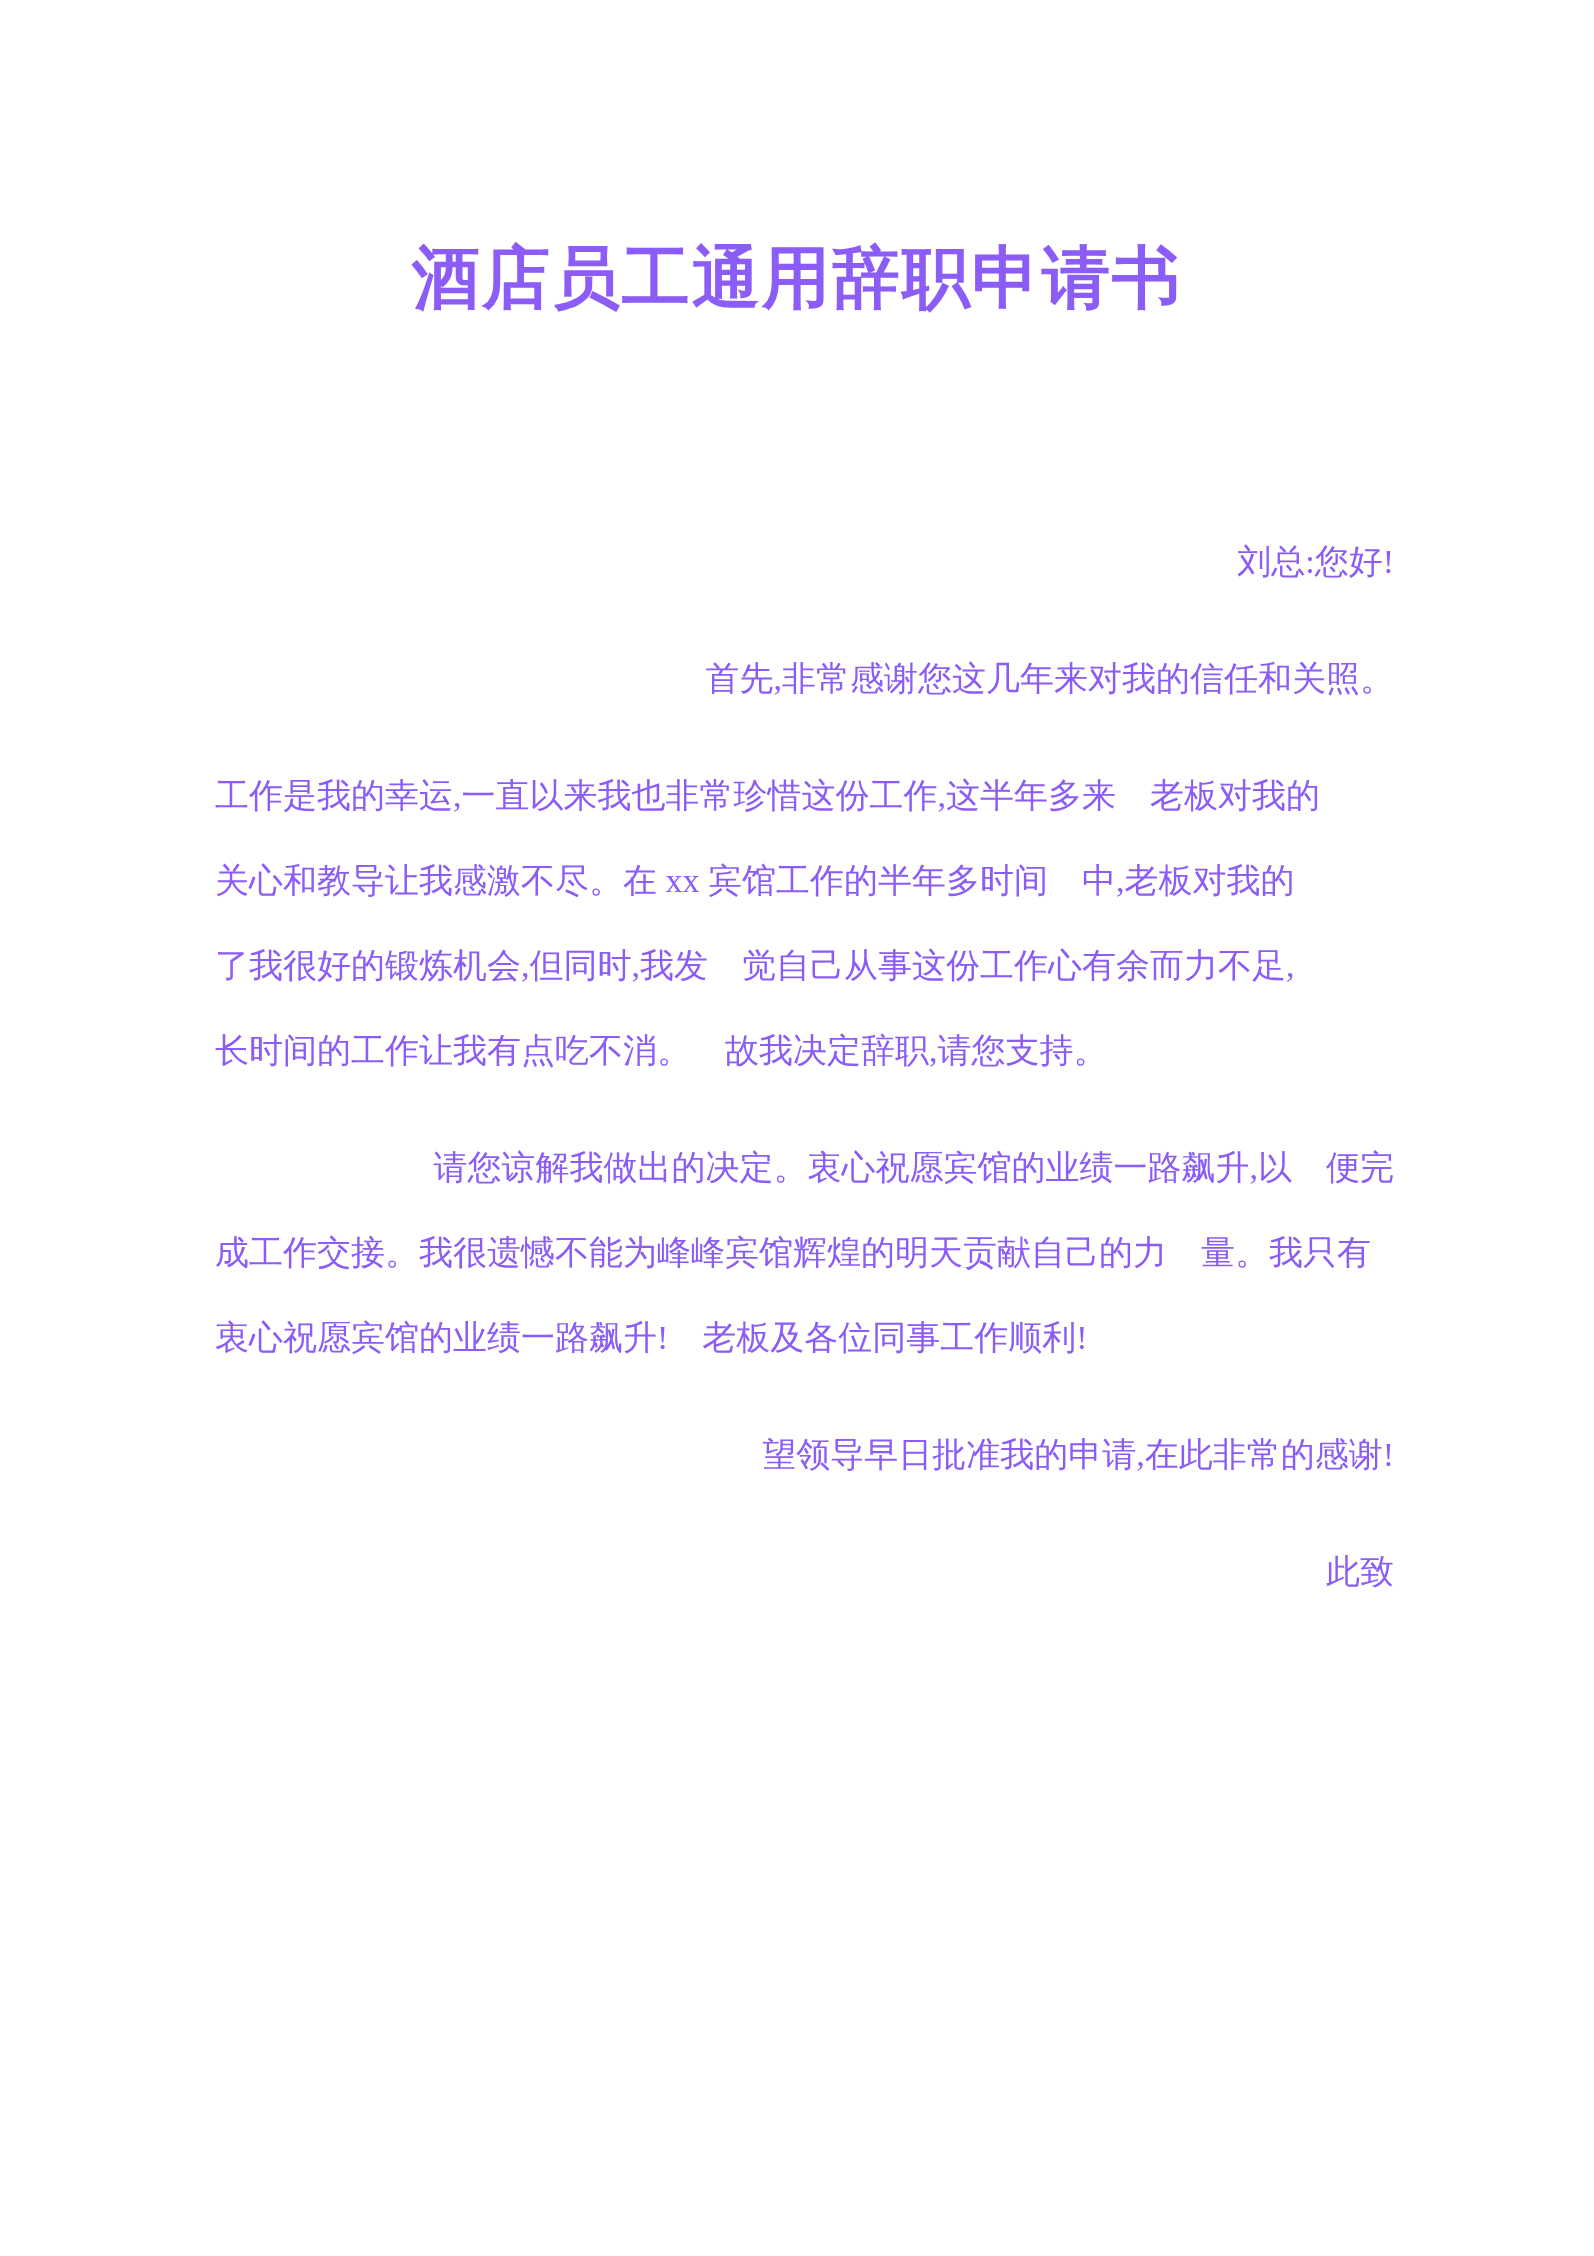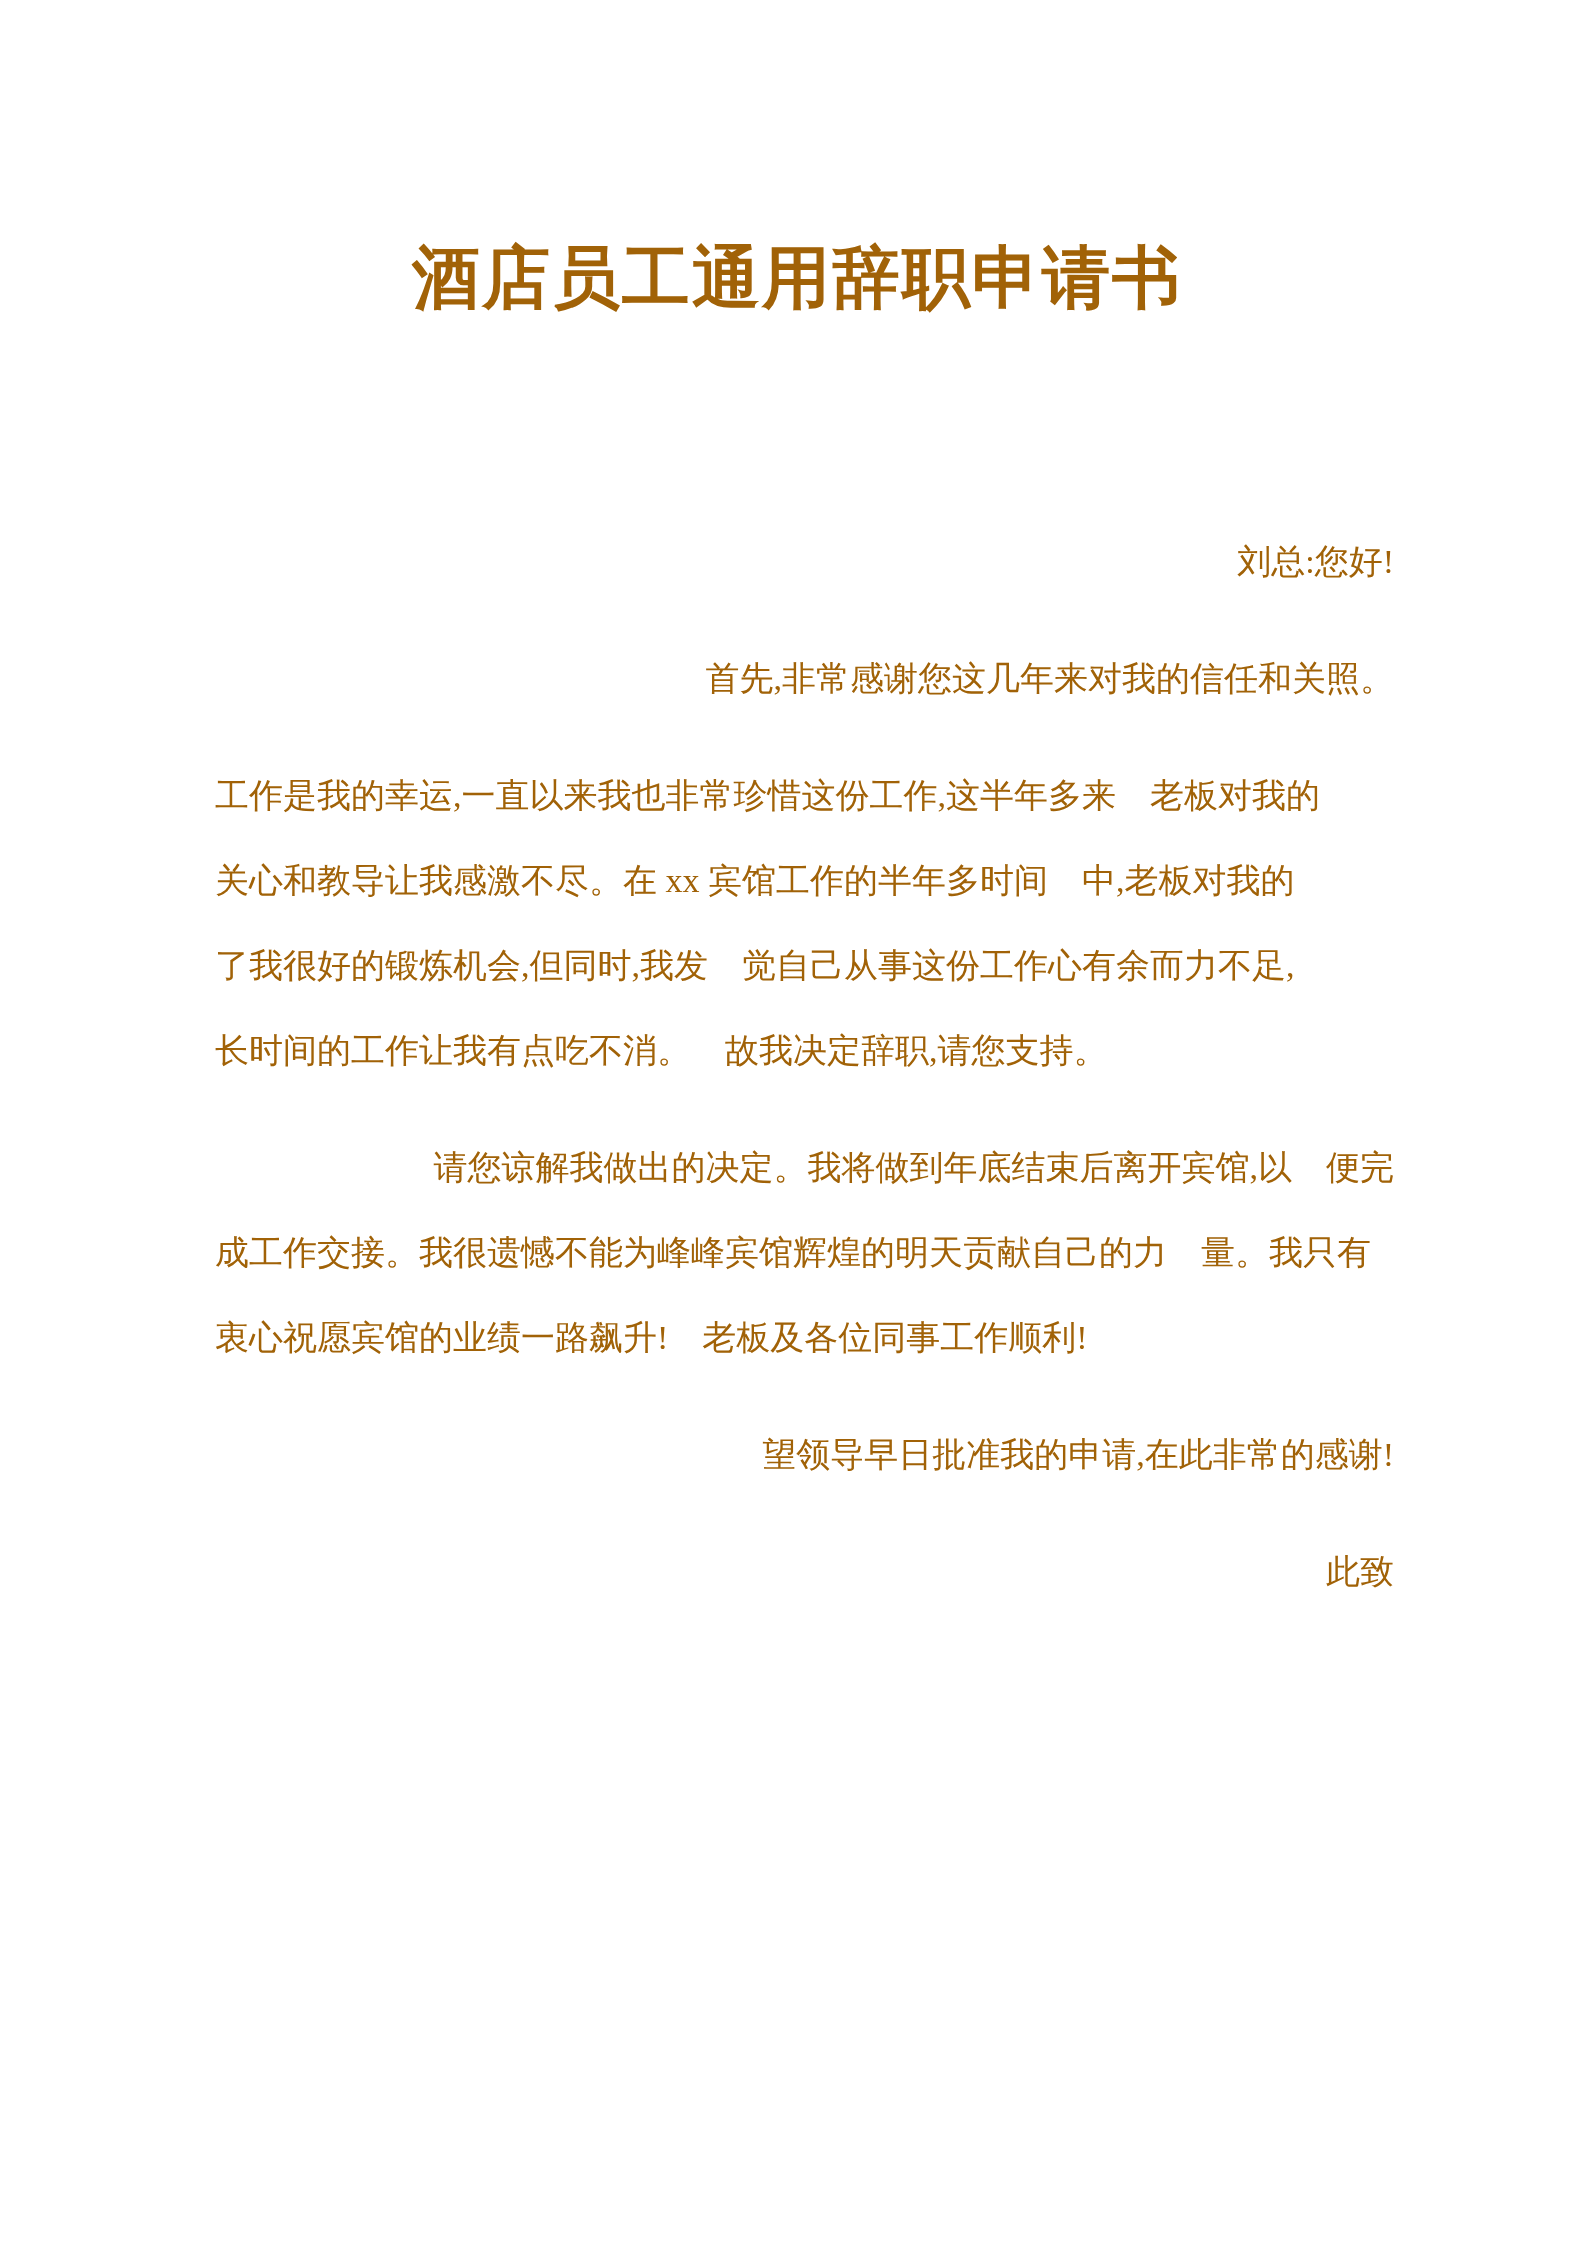--- a/index.html
+++ b/index.html
@@ -7,21 +7,21 @@
     padding: 0;
     background: #ffffff;
   }
   .page {
     position: relative;
     width: 1594px;
     height: 2256px;
     margin: 0 auto;
     background: #ffffff;
     overflow: hidden;
-    color: #a16207;
+    color: #8b5cf6;
     font-family: "Liberation Serif", "DejaVu Serif", serif;
   }
   .title {
     margin: 0;
     padding-top: 238px;
     text-align: center;
     font-size: 68px;
     line-height: 80px;
     font-weight: 600;
     letter-spacing: 2px;
@@ -62,21 +62,21 @@
     </div>
 
     <div class="para">
       <div class="line">工作是我的幸运,一直以来我也非常珍惜这份工作,这半年多来　老板对我的</div>
       <div class="line">关心和教导让我感激不尽。在 xx 宾馆工作的半年多时间　中,老板对我的</div>
       <div class="line">了我很好的锻炼机会,但同时,我发　觉自己从事这份工作心有余而力不足,</div>
       <div class="line">长时间的工作让我有点吃不消。　故我决定辞职,请您支持。</div>
     </div>
 
     <div class="para">
-      <div class="line indent">请您谅解我做出的决定。我将做到年底结束后离开宾馆,以　便完</div>
+      <div class="line indent">请您谅解我做出的决定。衷心祝愿宾馆的业绩一路飙升,以　便完</div>
       <div class="line">成工作交接。我很遗憾不能为峰峰宾馆辉煌的明天贡献自己的力　量。我只有</div>
       <div class="line">衷心祝愿宾馆的业绩一路飙升!　老板及各位同事工作顺利!</div>
     </div>
 
     <div class="para">
       <div class="line indent">望领导早日批准我的申请,在此非常的感谢!</div>
     </div>
 
     <div class="para">
       <div class="line indent">此致</div>

